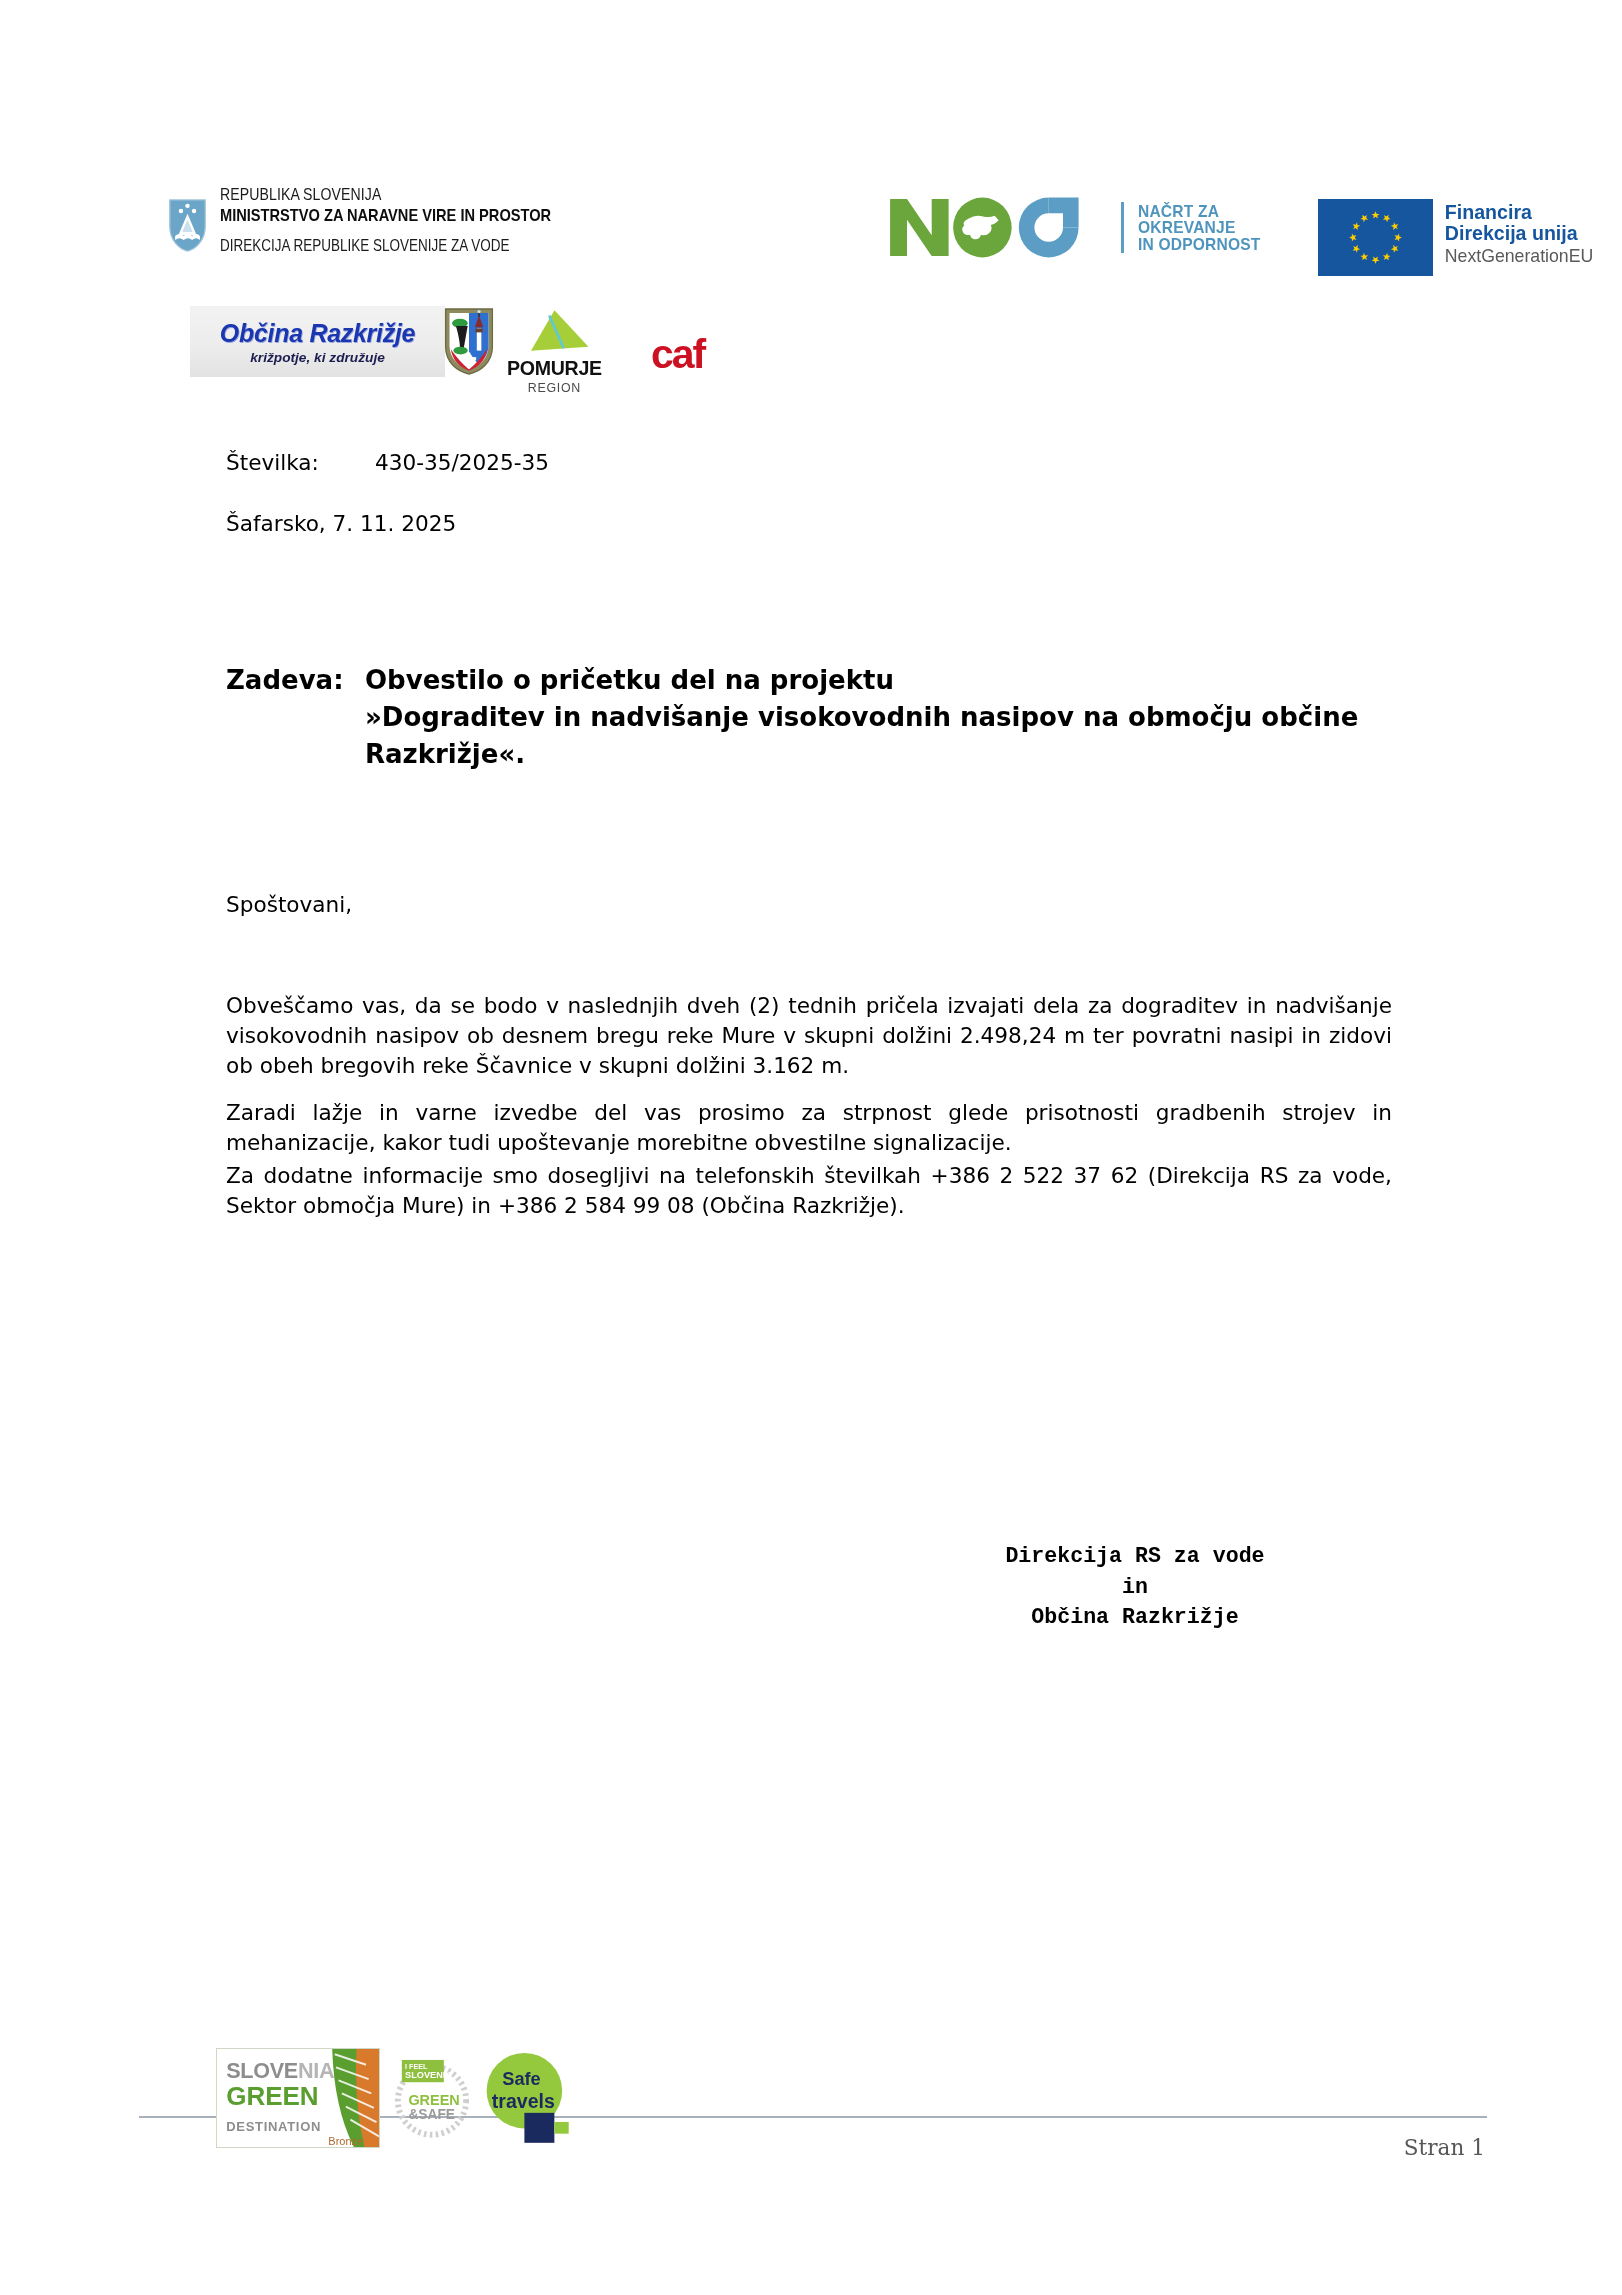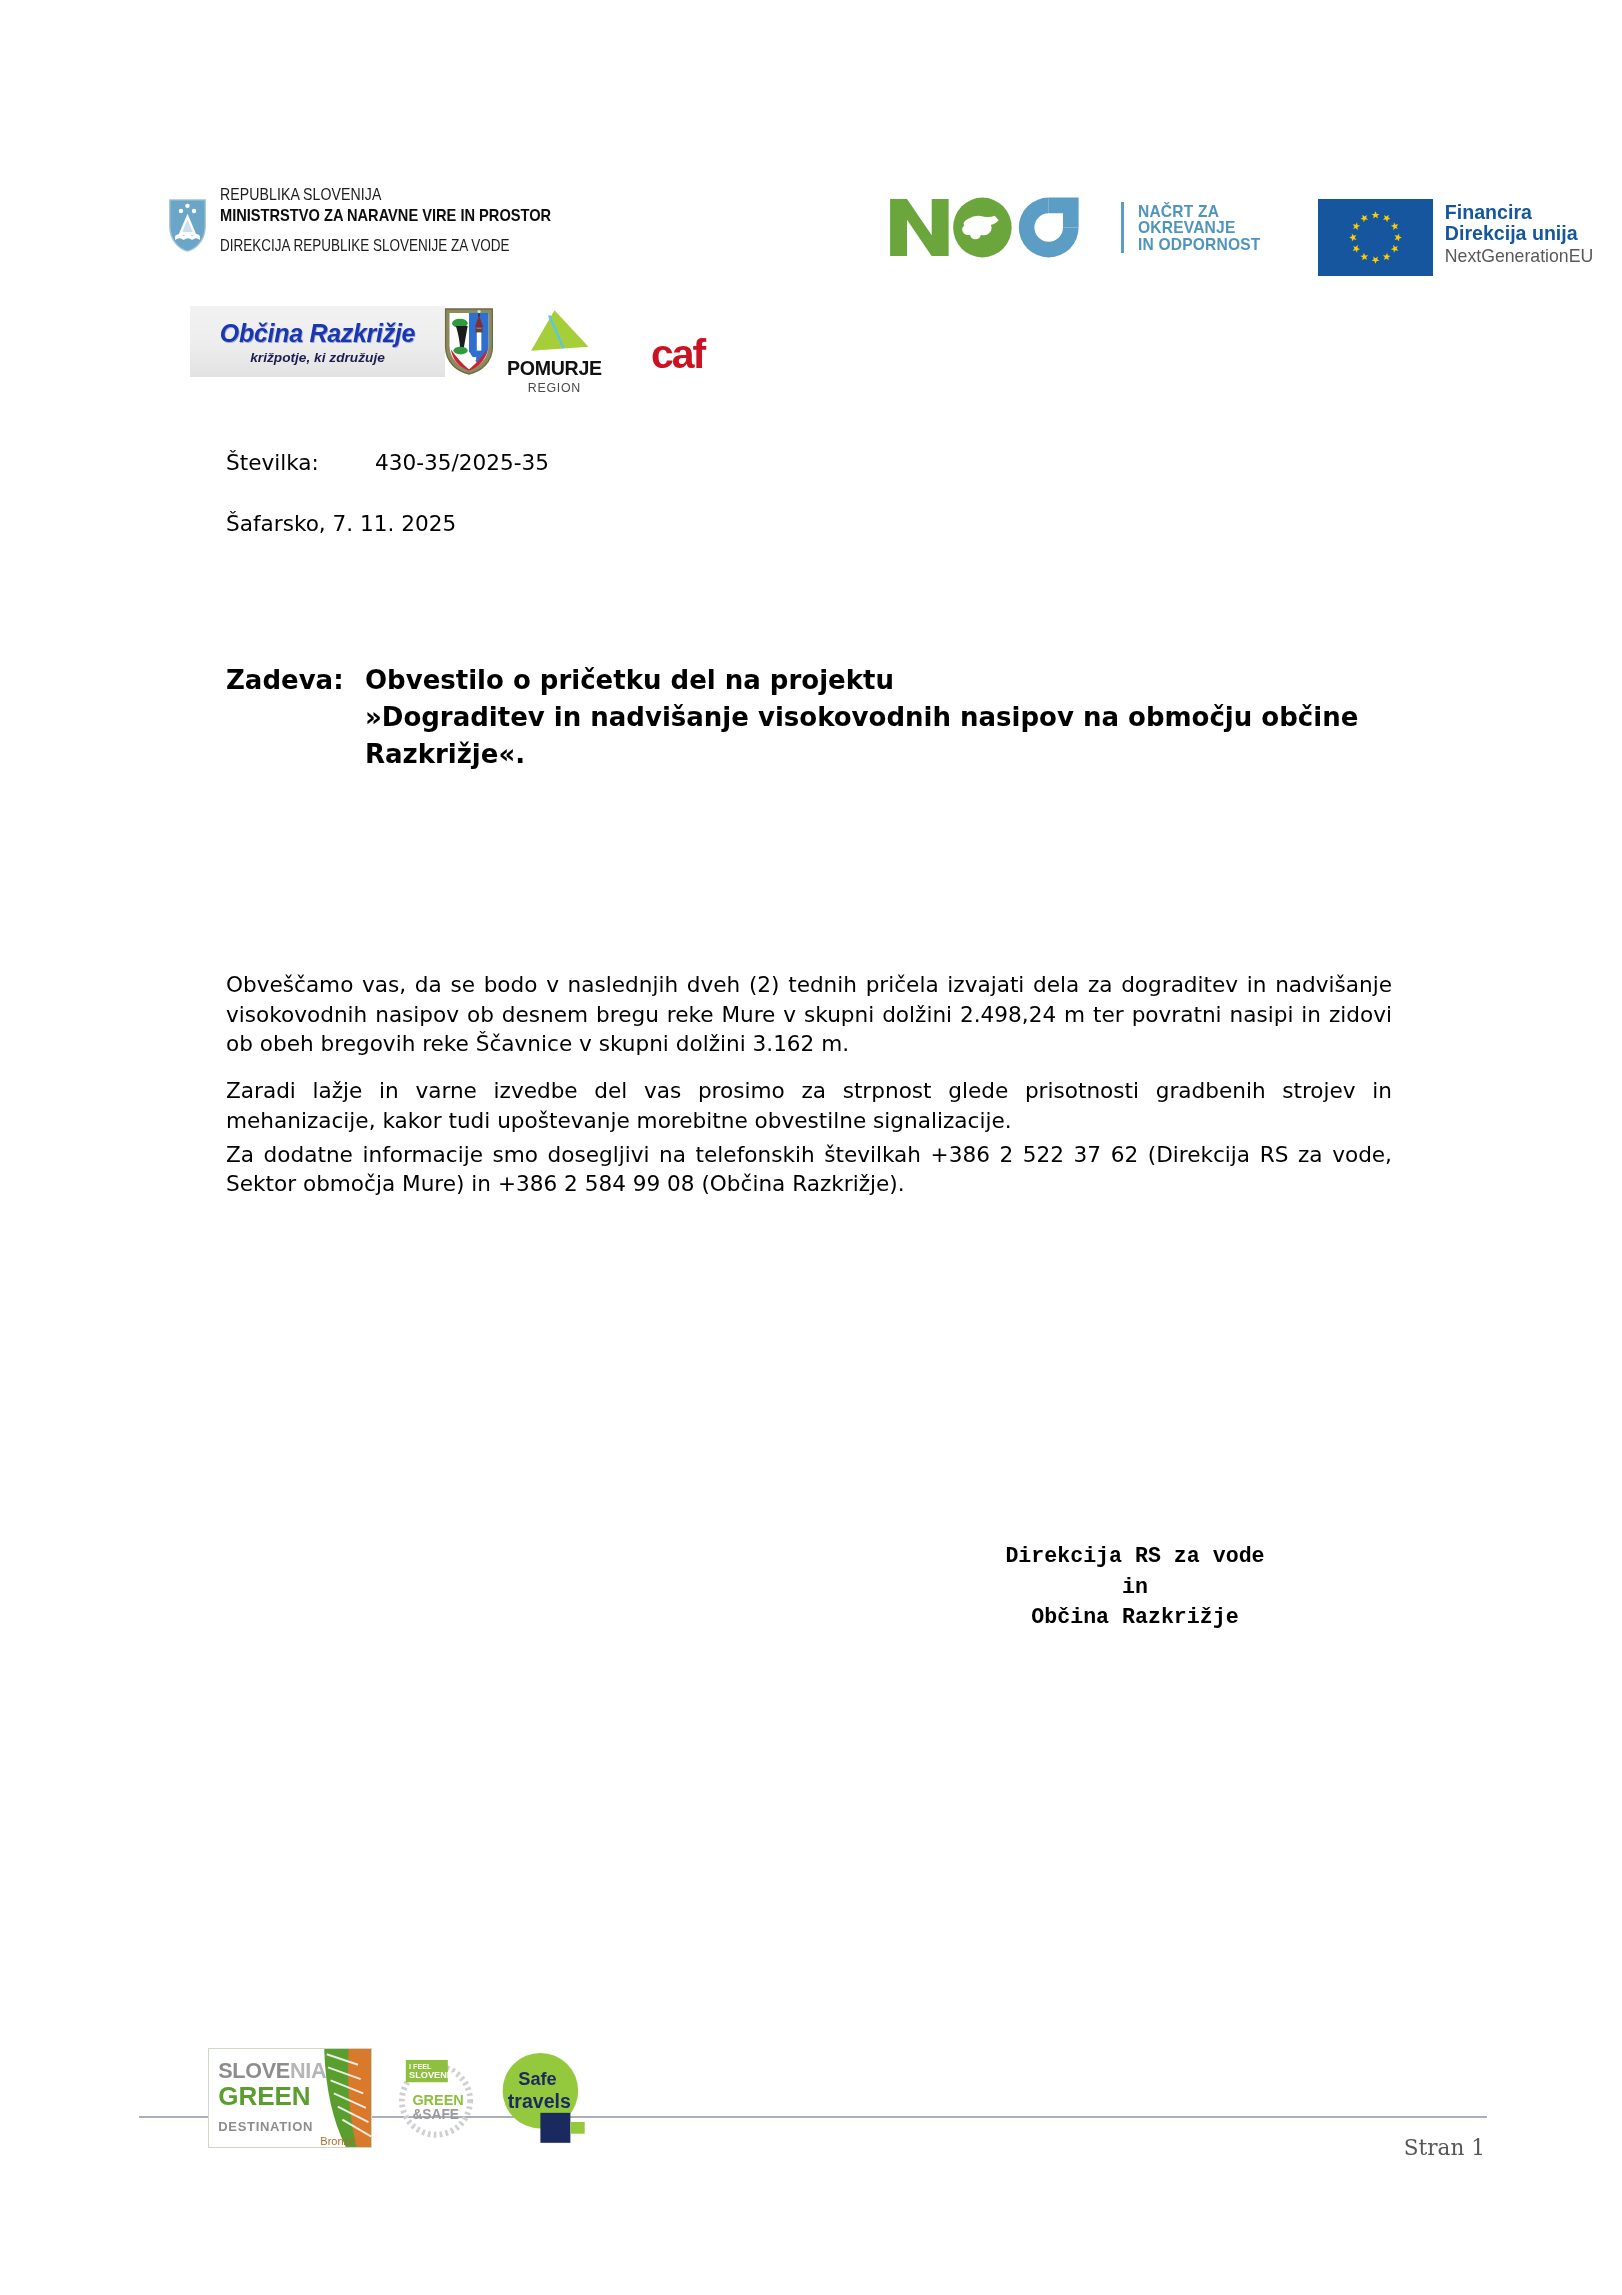--- a/index.html
+++ b/index.html
@@ -274,25 +274,25 @@
   .footer-line {
     position: absolute;
     left: 139px;
     top: 2116px;
     width: 1348px;
     height: 2px;
     background: #a8b0bc;
   }
   .footer-logos {
     position: absolute;
-    left: 208px;
+    left: 216px;
     top: 2048px;
     display: flex;
     align-items: center;
-    gap: 22px;
+    gap: 10px;
   }
   .badge-sg {
     width: 162px;
     height: 98px;
     position: relative;
     background: #ffffff;
     border: 1.3px solid #cfd8c4;
     overflow: hidden;
   }
   .sg-text {
@@ -498,20 +498,21 @@
     <div class="subject-block">
       <div class="subject-label">Zadeva:</div>
       <div class="subject-lines">
         <div>Obvestilo o pričetku del na projektu</div>
         <div>»Dograditev in nadvišanje visokovodnih nasipov na območju občine Razkrižje«.</div>
       </div>
     </div>
 
     <div style="height:121px"></div>
 
+    <div class="greeting">Spoštovani,</div>
 
     <div style="height:72px"></div>
 
     <div id="paragraphs">
         <p class="para" style="margin-top: 3.9px;"><span>Obveščamo vas, da se bodo v naslednjih dveh (2) tednih pričela izvajati dela za dograditev in nadvišanje visokovodnih nasipov ob desnem bregu reke Mure v skupni dolžini 2.498,24 m ter povratni nasipi in zidovi ob obeh bregovih reke Ščavnice v skupni dolžini  3.162 m.</span></p>
         <p class="para" style="margin-top: 17px;"><span>Zaradi lažje in varne izvedbe del vas prosimo za strpnost glede prisotnosti gradbenih strojev in mehanizacije, kakor tudi upoštevanje morebitne obvestilne signalizacije.</span></p>
         <p class="para" style="margin-top: 3.9px;"><span>Za dodatne informacije smo dosegljivi na telefonskih številkah +386 2 522 37 62 (Direkcija RS za vode, Sektor območja Mure) in +386 2 584 99 08 (Občina Razkrižje).</span></p>
       </div>
   </div>
 

